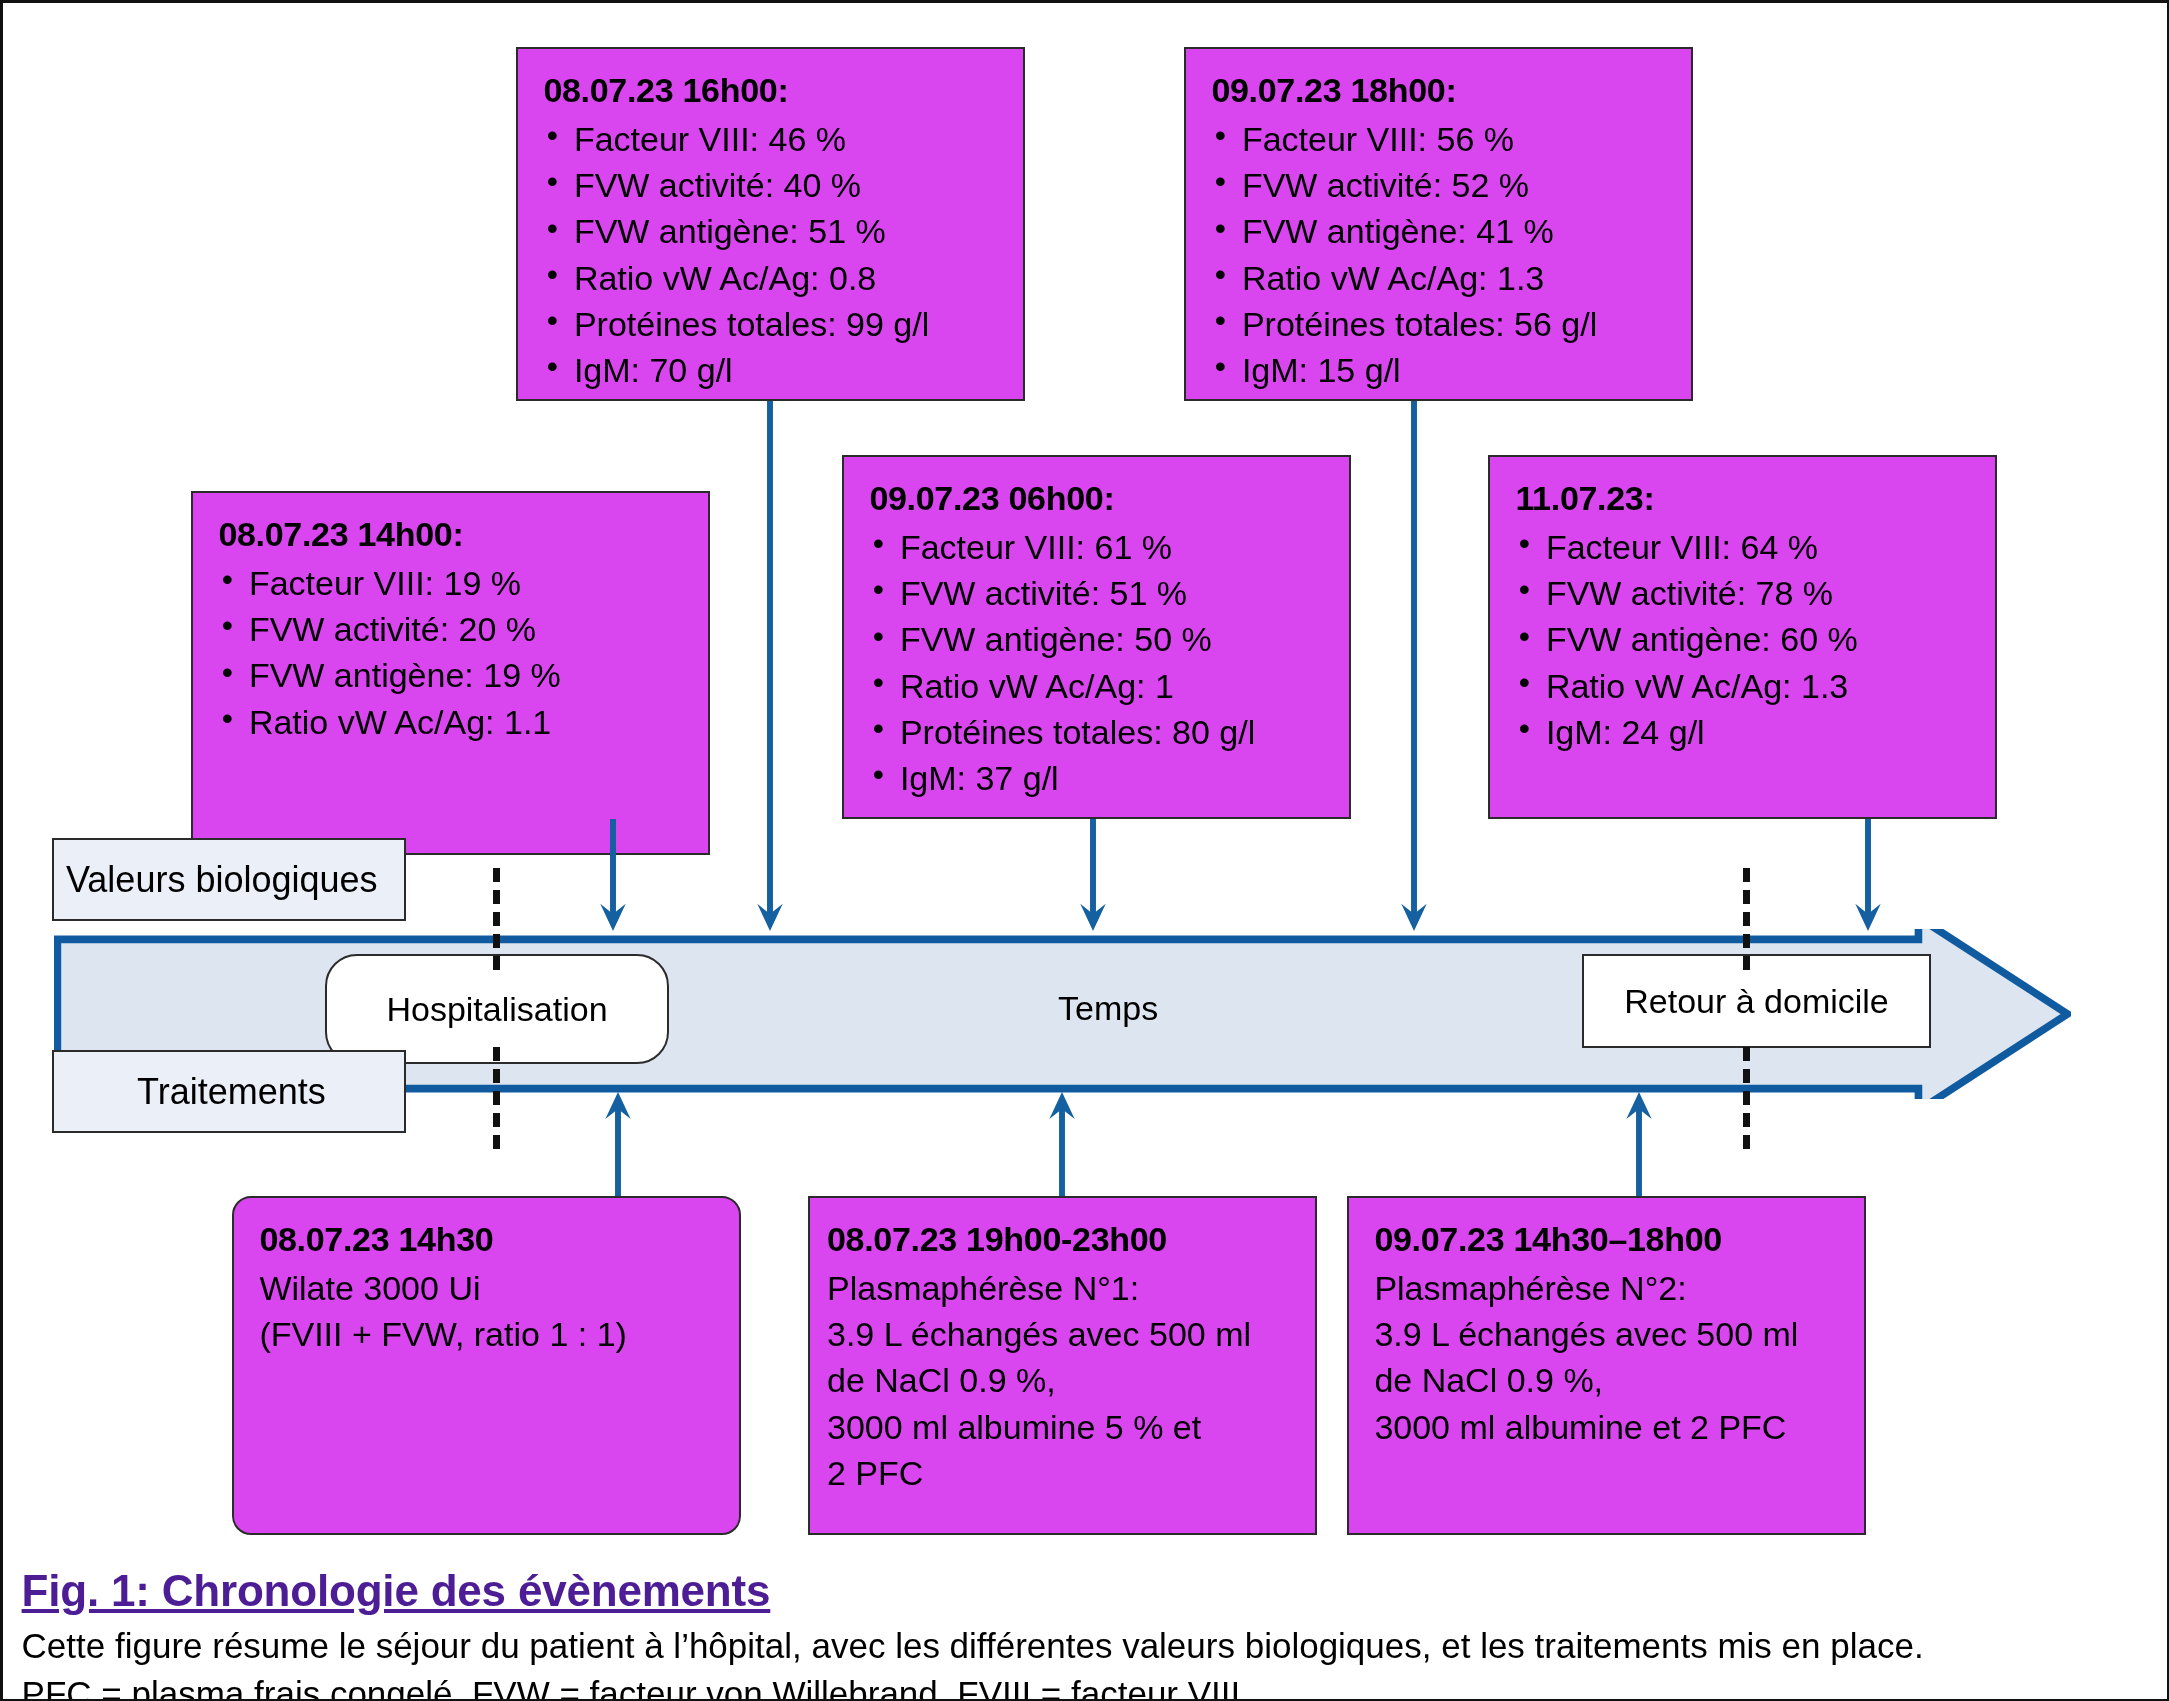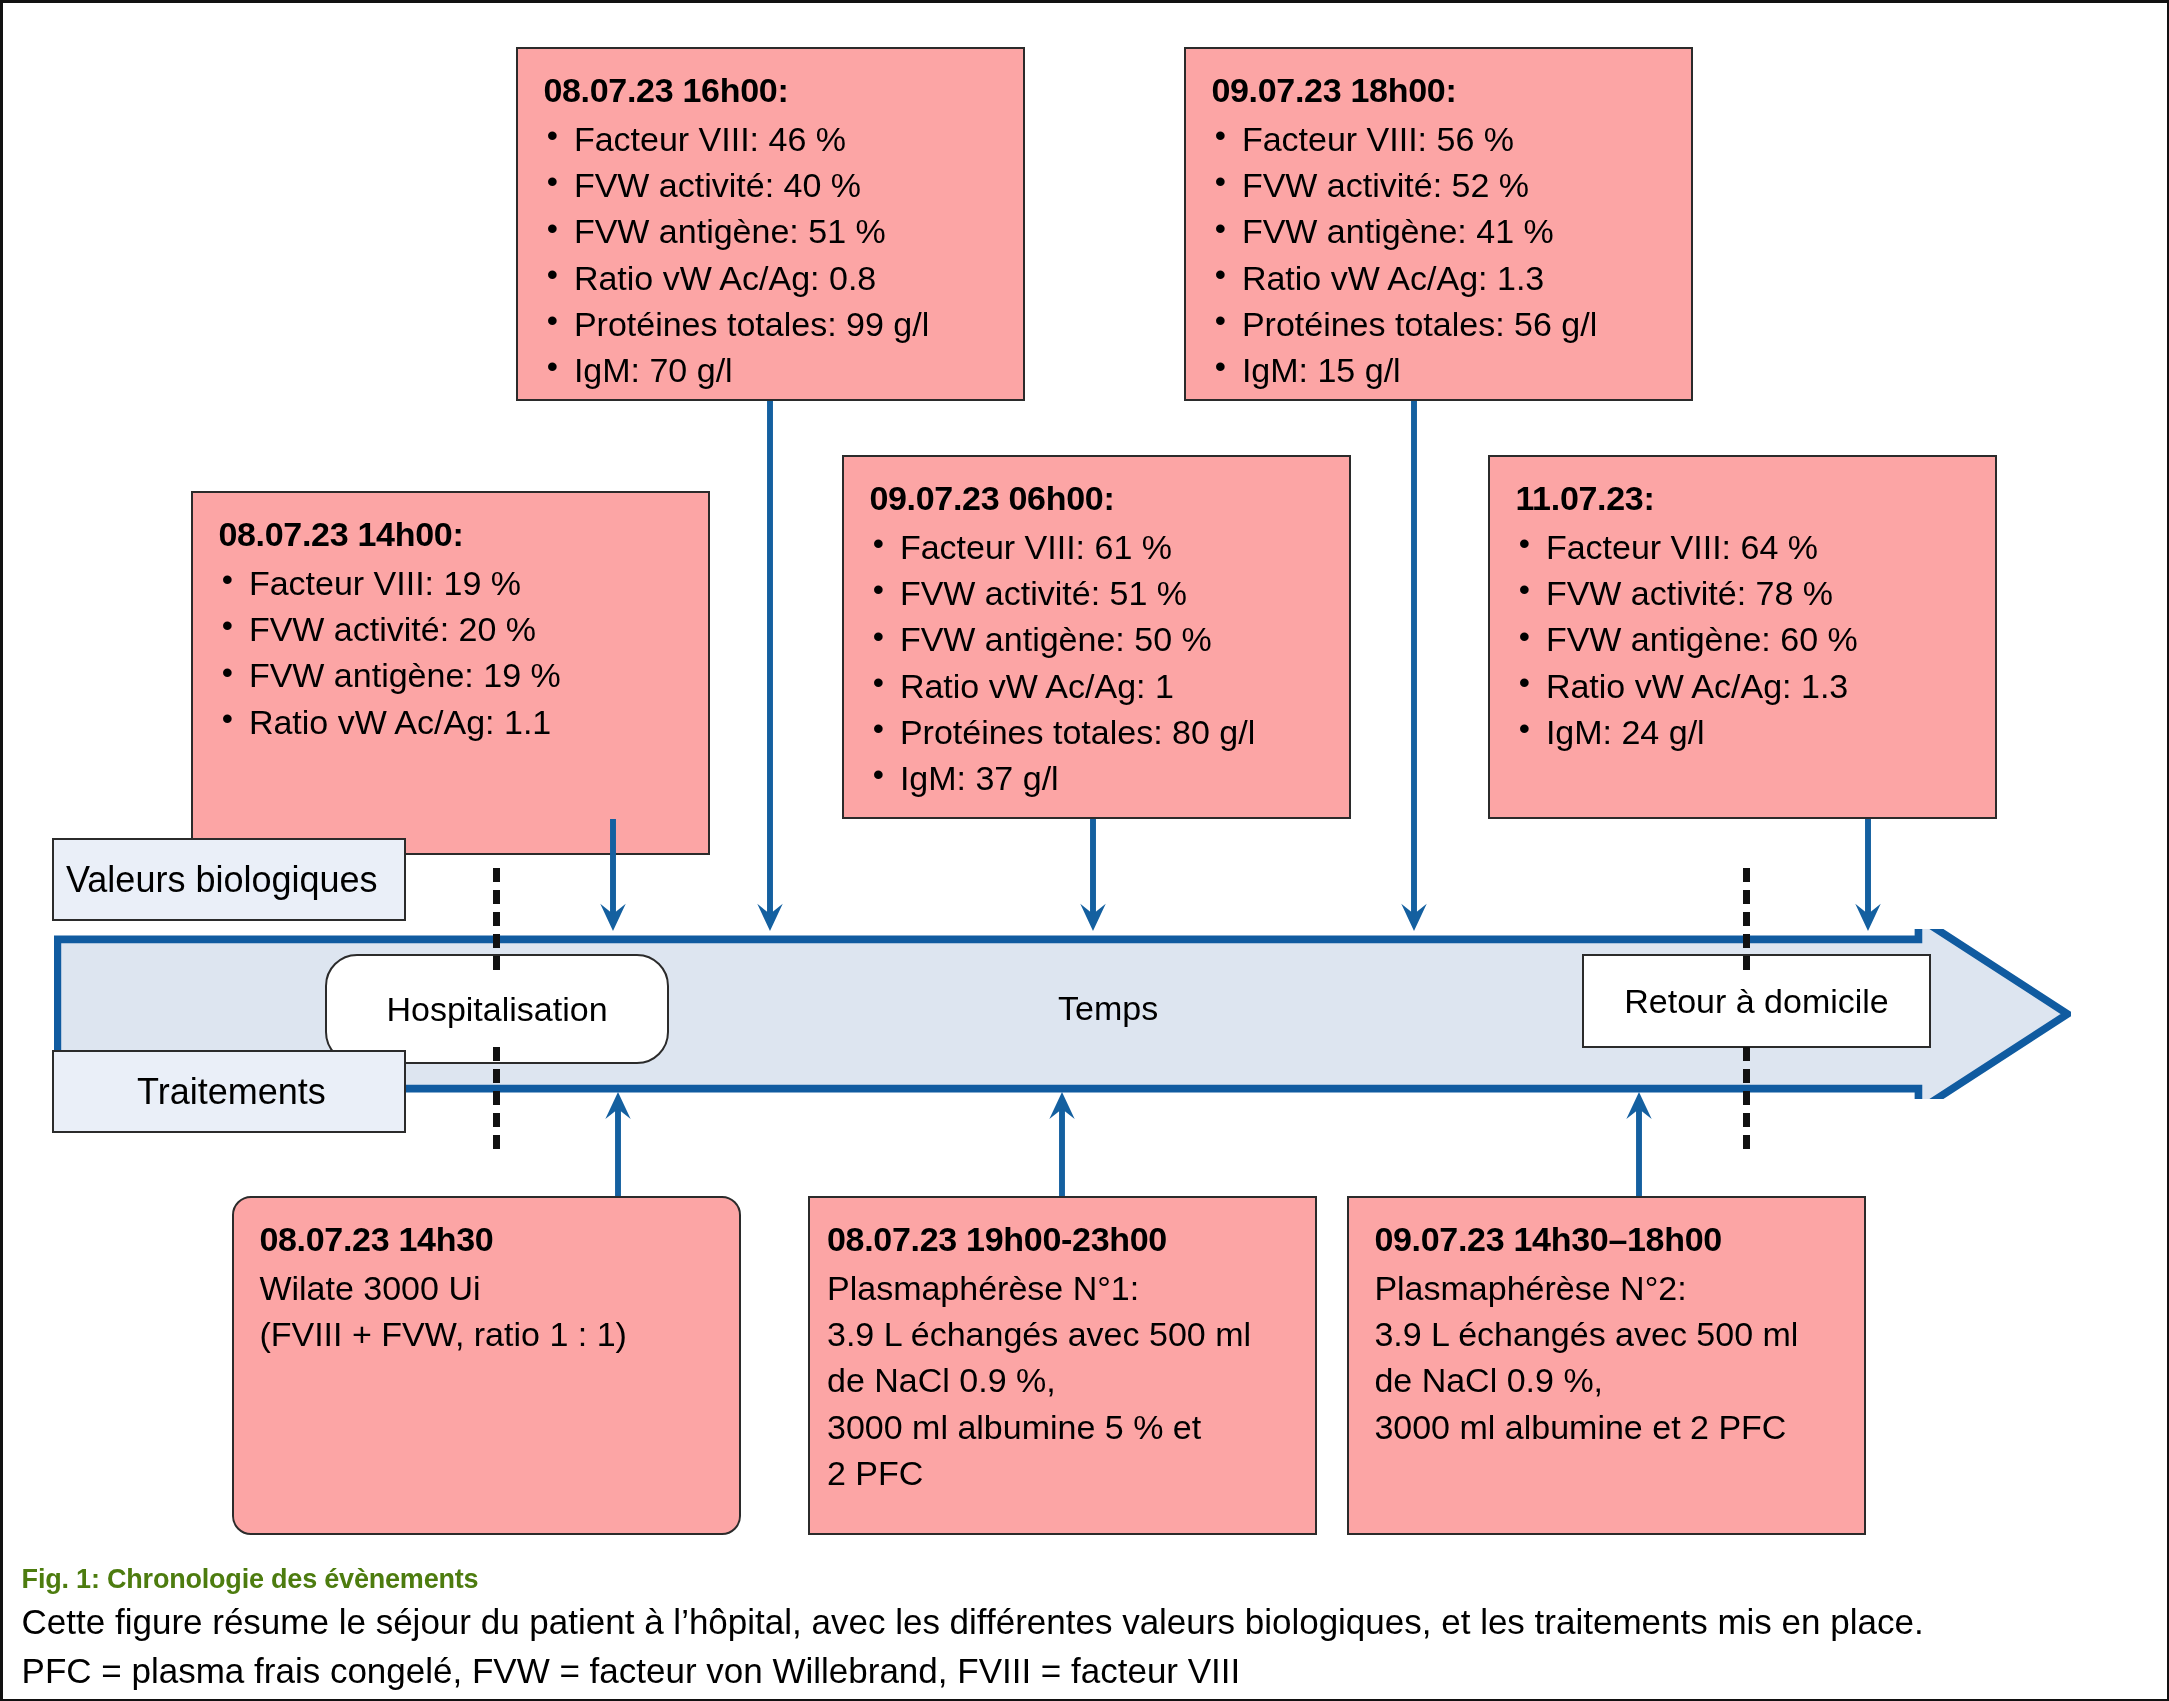--- a/index.html
+++ b/index.html
@@ -11,21 +11,21 @@
     height:1702px;
     background:#ffffff;
     border:3.4px solid #111111;
     box-sizing:border-box;
     overflow:hidden;
   }
 
   
   .infobox{
     position:absolute;
-    background:#fca5a5;
+    background:#d946ef;
     border:2.5px solid #2b2b2b;
     box-sizing:border-box;
     padding:18.6px 22px 15.3px 25.4px;
   }
   .infobox .bt{
     font-weight:bold;
     font-size:34px;
     line-height:1.32;
     color:#000;
     letter-spacing:-0.3px;
@@ -114,24 +114,25 @@
 
   
   #caption{
     position:absolute;
     left:18.6px;
     top:1558px;
     width:2119px;
   }
   #caption .cap-title{
     font-weight:bold;
-    font-size:27px;
-    color:#4d7c0f;
+    font-size:44px;
+    color:#4c1d95;
     line-height:1.38;
     letter-spacing:-0.2px;
+    text-decoration:underline;
   }
   #caption .cap-line{
     font-size:35px;
     color:#000;
     line-height:1.38;
   }
 </style>
 </head>
 <body>
 

